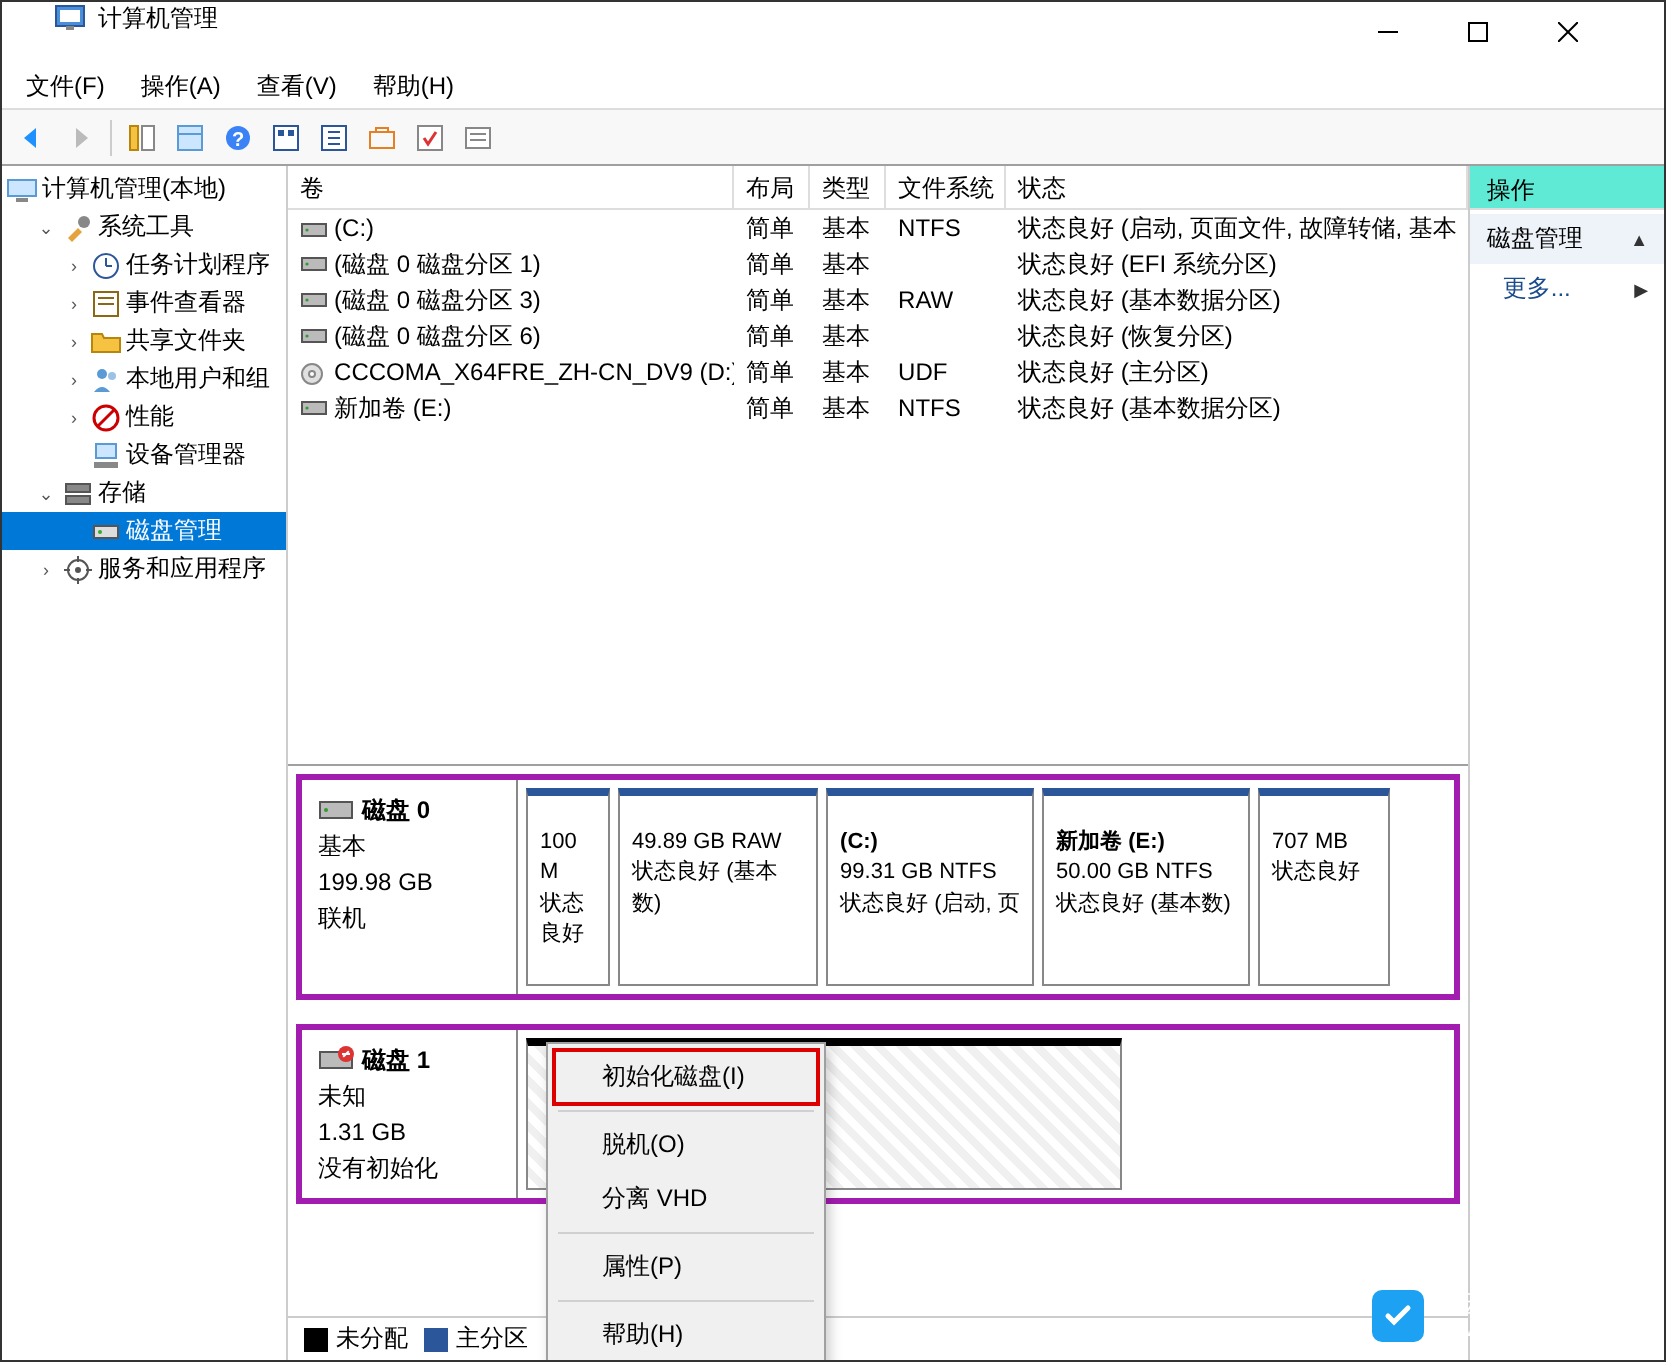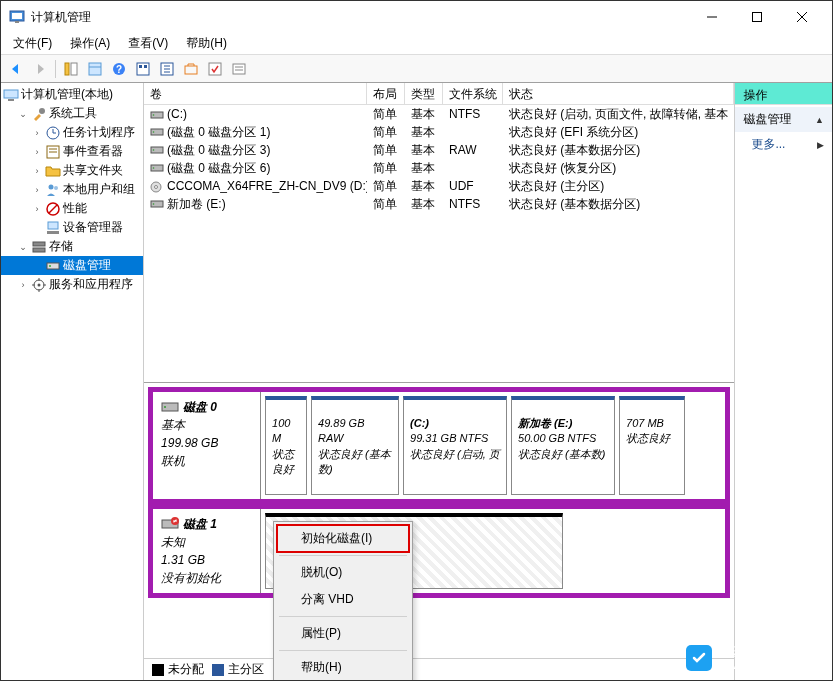--- a/index.html
+++ b/index.html
@@ -1,19 +1,19 @@
 <!DOCTYPE html>
 <html><head>
 <meta charset="utf-8">
 <style>
 * { box-sizing: border-box; margin: 0; padding: 0; }
 body { font-family: "Microsoft YaHei", "Segoe UI", sans-serif; font-size: 12px; background: #fff; width: 833px; height: 681px; border: 1px solid #333; overflow: hidden; position: relative; }
 
 
-.titlebar { height: 32px; display: flex; align-items: center; padding: 0 8px; }
+.titlebar { height: 32px; display: flex; align-items: flex-start; padding: 0 26px; }
 .titlebar .app-icon { width: 16px; height: 16px; margin-right: 6px; }
 .titlebar .title { flex: 1; font-size: 12px; }
 .win-btns { display: flex; gap: 0; }
 .win-btn { width: 45px; height: 30px; display: flex; align-items: center; justify-content: center; }
 
 
 .menubar { height: 22px; display: flex; align-items: center; padding: 0 4px; gap: 2px; border-bottom: 1px solid #ddd; }
 .menu-item { padding: 2px 8px; font-size: 12px; }
 
 
@@ -43,21 +43,21 @@
 .vol-cell { padding: 1px 6px; font-size: 12px; white-space: nowrap; overflow: hidden; }
 .vol-icon { width: 14px; height: 12px; display: inline-block; vertical-align: middle; margin-right: 3px; }
 .col-vol { width: 223px; }
 .col-layout { width: 38px; }
 .col-type { width: 38px; }
 .col-fs { width: 60px; }
 .col-status { flex: 1; }
 
 
 .disk-panel { flex: 1; overflow: auto; padding: 4px; }
-.disk-row { display: flex; border: 5px solid #a21caf; margin-bottom: 0; min-height: 78px; font-style: italic; }
+.disk-row { display: flex; border: 3px solid #a21caf; margin-bottom: 12px; min-height: 78px; }
 .disk-info { width: 108px; padding: 6px 8px; border-right: 1px solid #888; font-size: 12px; line-height: 1.5; }
 .disk-info-head { display: flex; align-items: center; gap: 4px; font-weight: normal; }
 .disk-info .icon { width: 18px; height: 14px; }
 .disk-parts { flex: 1; display: flex; padding: 4px; gap: 4px; }
 .part { border: 1px solid #888; border-top: 4px solid #2b579a; padding: 16px 6px; font-size: 11px; line-height: 1.4; overflow: hidden; }
 .part.primary { border-top-color: #2b579a; }
 .part.unalloc { border: 1px solid #888; border-top: 4px solid #000; background: repeating-linear-gradient(45deg,#fff,#fff 4px,#f0f0f0 4px,#f0f0f0 8px); }
 .part-title { font-weight: bold; white-space: nowrap; }
 
 
@@ -397,21 +397,21 @@
           </div>
           <div>基本</div>
           <div>199.98 GB</div>
           <div>联机</div>
         </div>
         <div class="disk-parts" id="disk0-parts">
             <div class="part primary" style="width: 42px;">
               <div>100 M</div>
               <div>状态良好</div>
             </div>
-            <div class="part primary" style="width: 88px;">
+            <div class="part primary" style="width: 100px;">
               <div>49.89 GB RAW</div>
               <div>状态良好 (基本数)</div>
             </div>
             <div class="part primary" style="width: 104px;">
               <div class="part-title">(C:)</div>
               <div>99.31 GB NTFS</div>
               <div>状态良好 (启动, 页</div>
             </div>
             <div class="part primary" style="width: 104px;">
               <div class="part-title">新加卷 (E:)</div>

